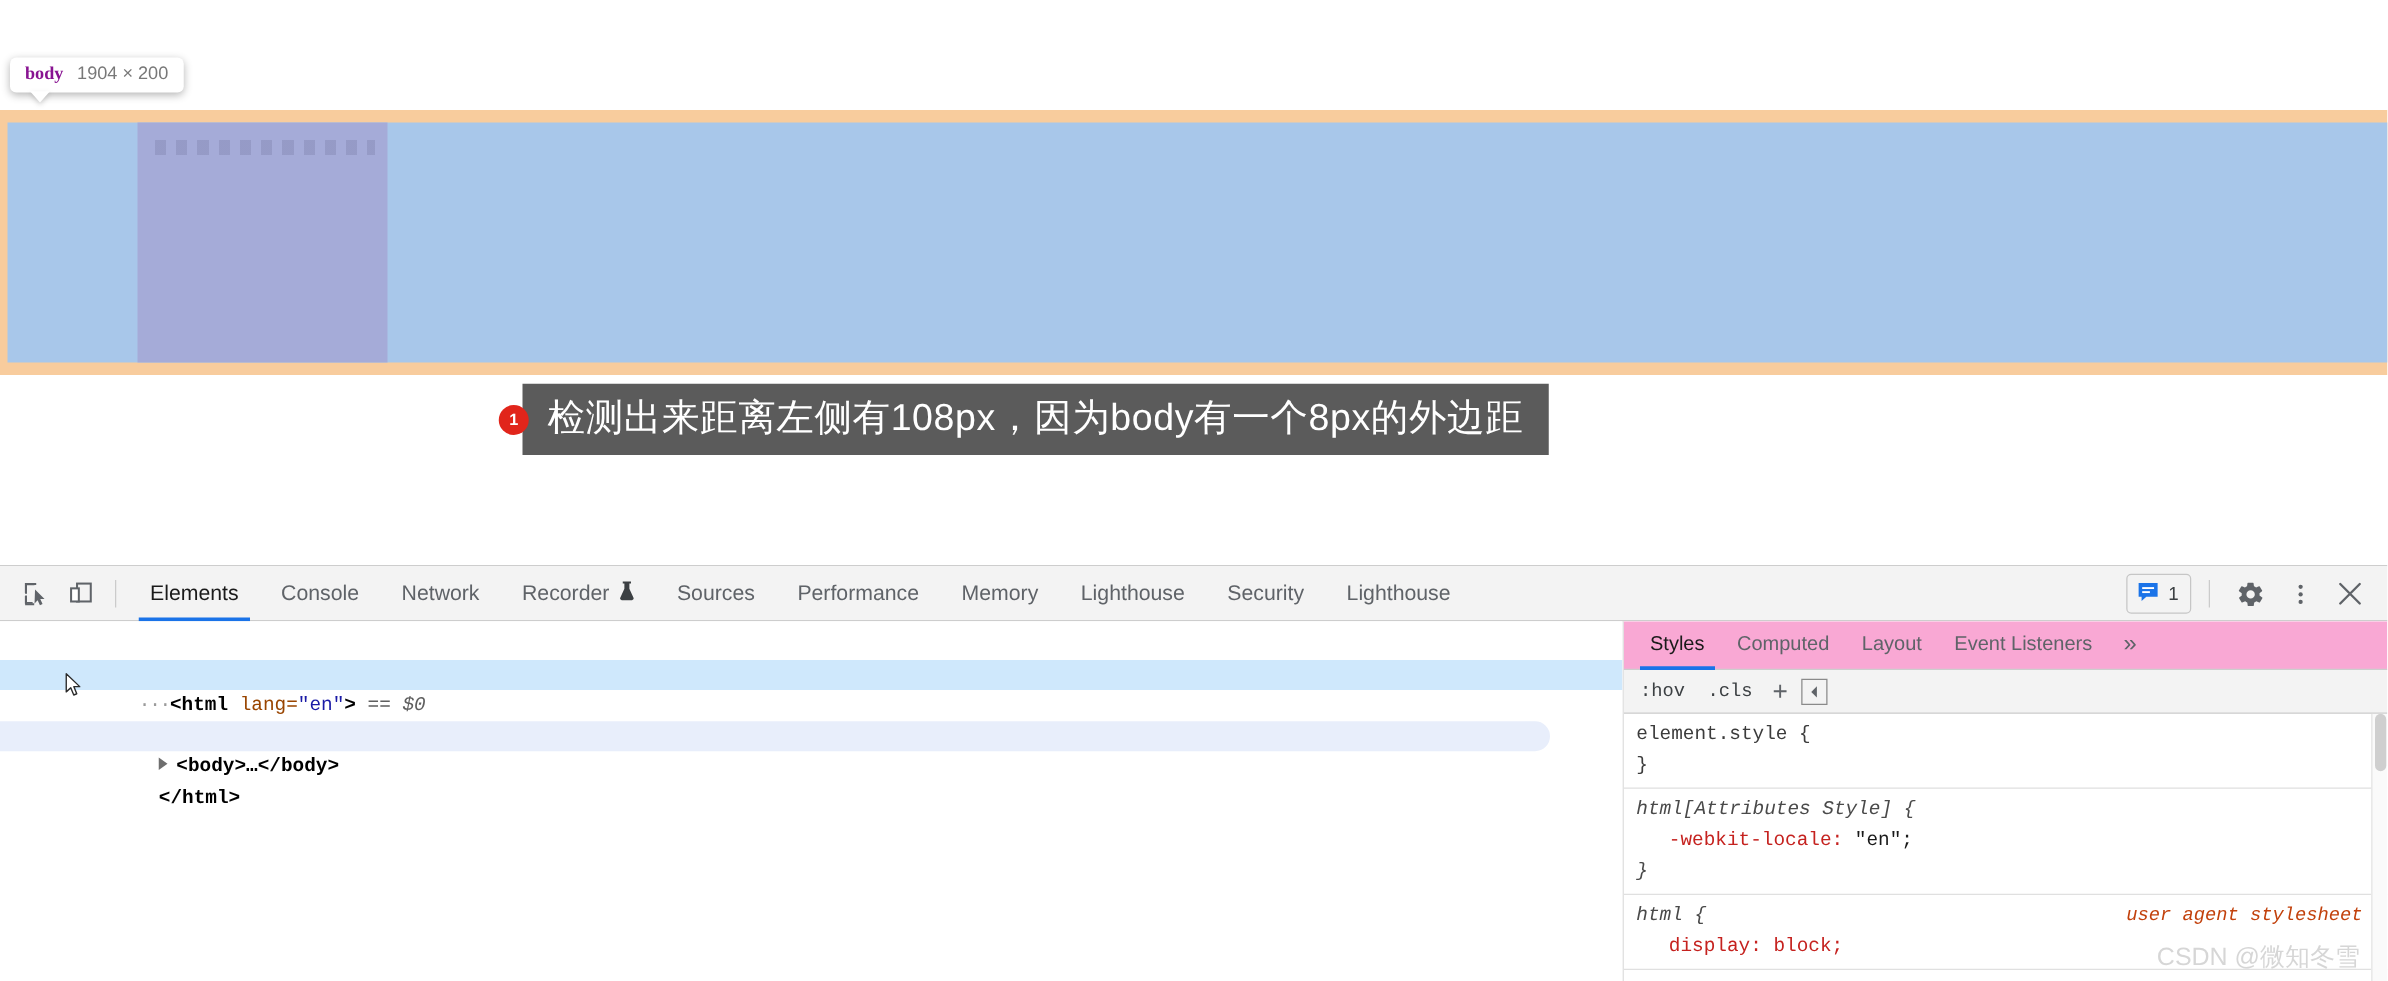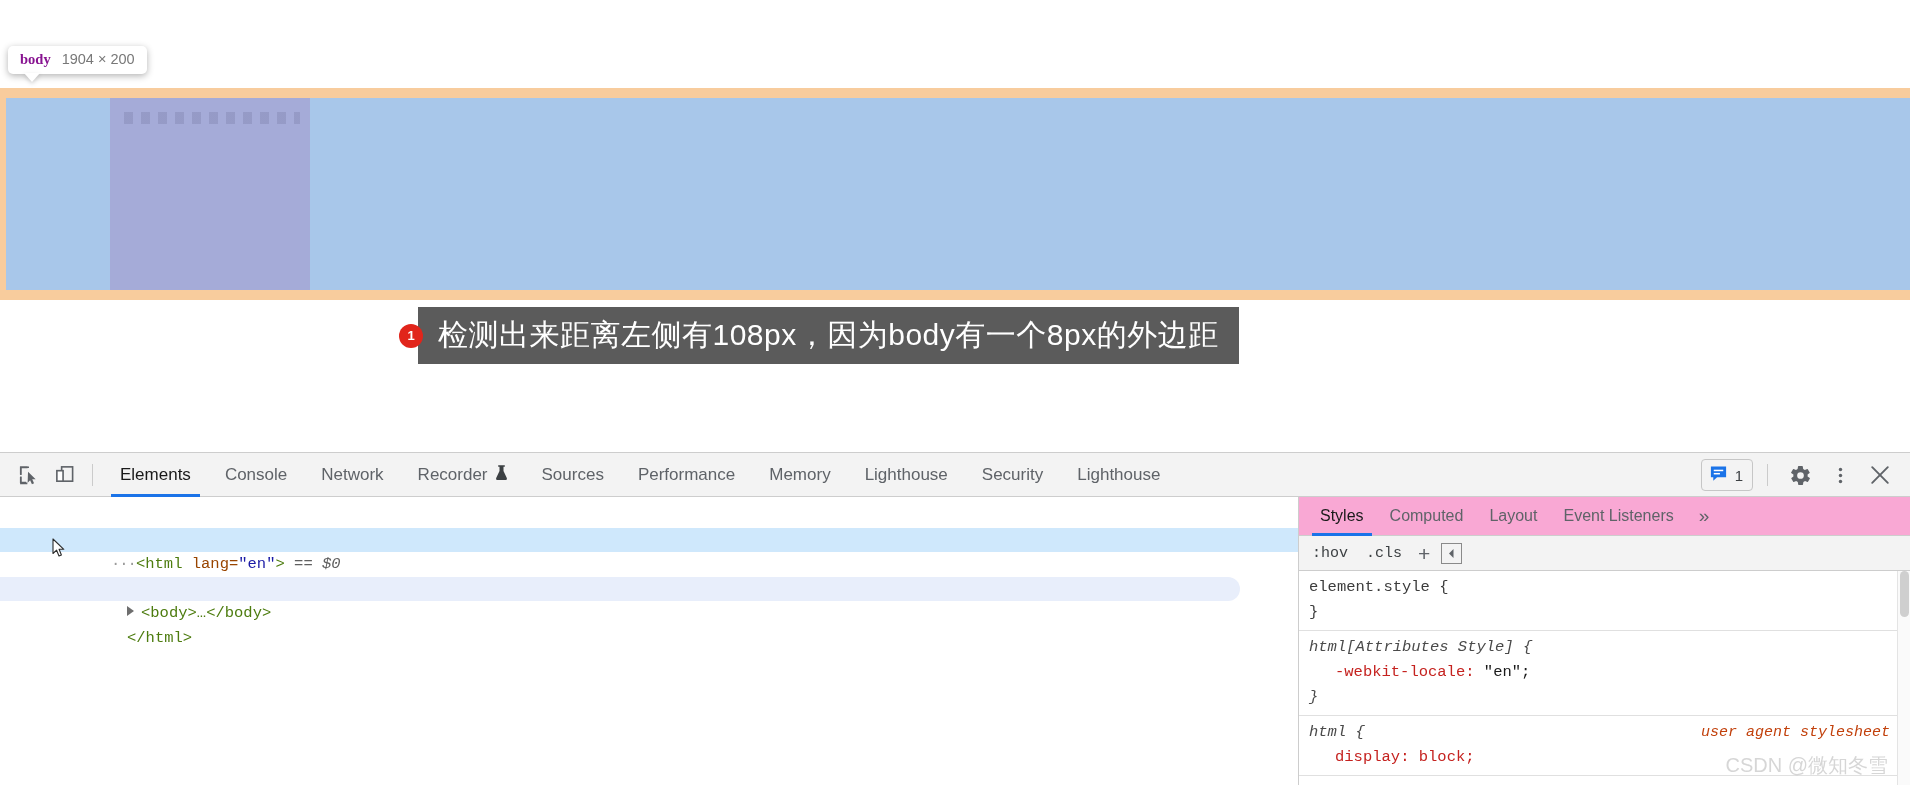--- a/index.html
+++ b/index.html
@@ -248,21 +248,21 @@
     white-space: pre;
     padding-left: 18px;
   }
   .dom-row.selected { background: #cfe8fc; }
   .dom-row.hovered {
     background: #e8eefb;
     border-radius: 0 12px 12px 0;
     width: 1240px;
   }
   .dom-row .ell { color: #9b9b9b; letter-spacing: -1px; }
-  .dom-row .tagname { color: #4d7c0f; }
+  .dom-row .tagname { color: #000000; font-weight: bold; }
   .dom-row .attr { color: #994500; }
   .dom-row .val { color: #1a1aa6; }
   .dom-row .doctype { color: #9b9b9b; }
   .dom-row .dollar { color: #5f5f5f; font-style: italic; }
   .twisty {
     display: inline-block;
     width: 0; height: 0;
     border-top: 5px solid transparent;
     border-bottom: 5px solid transparent;
     border-left: 7px solid #6e6e6e;

